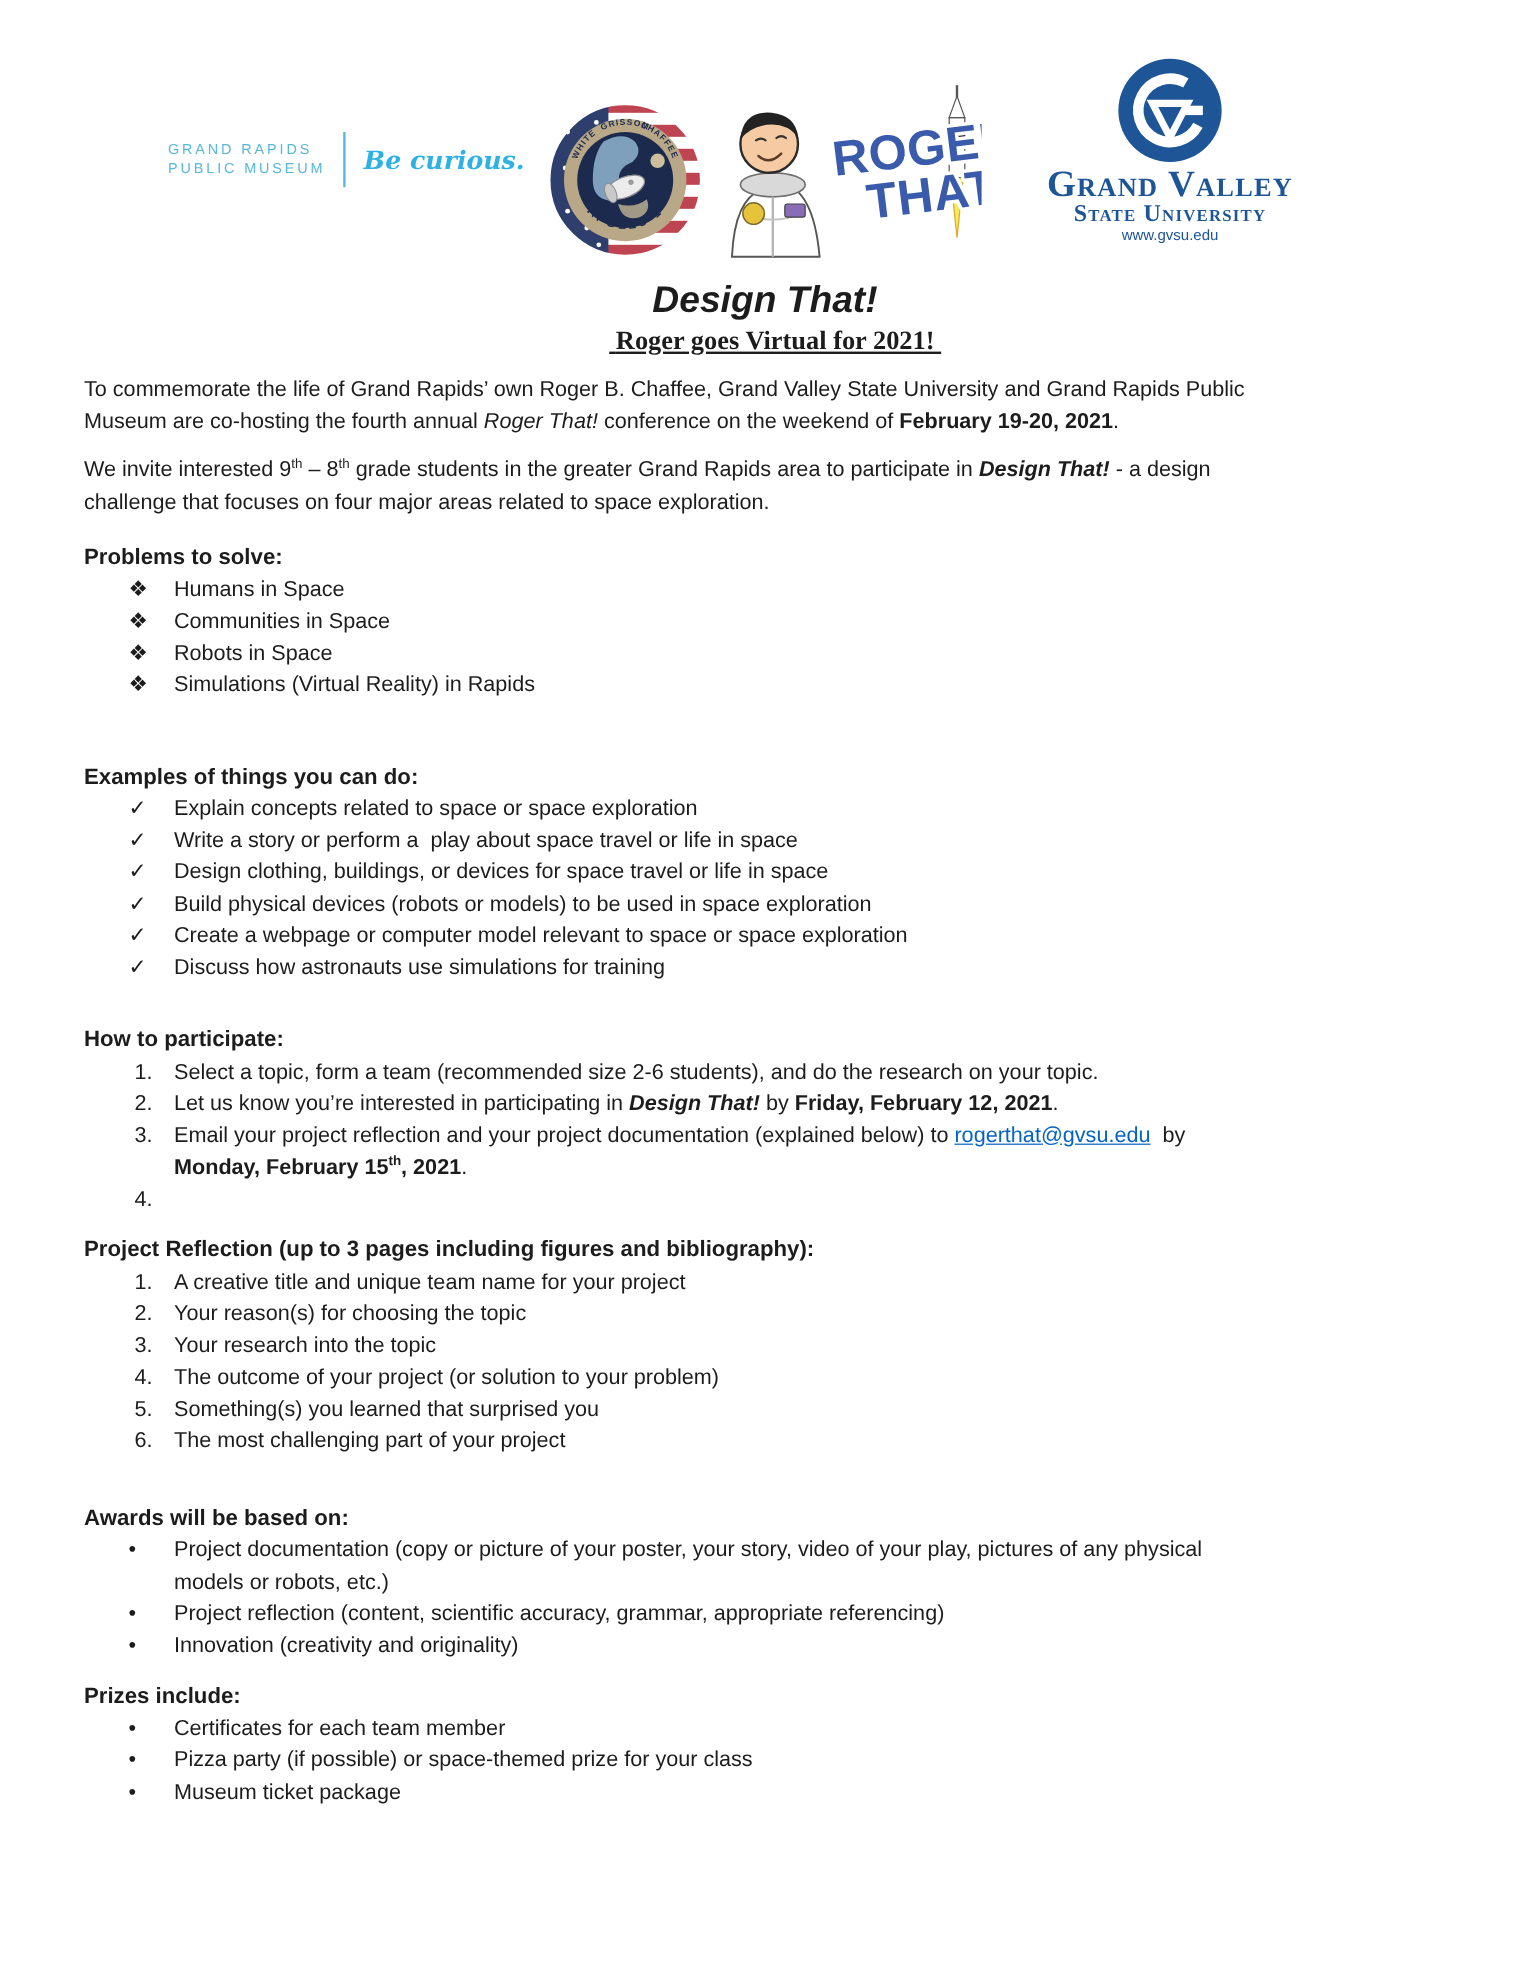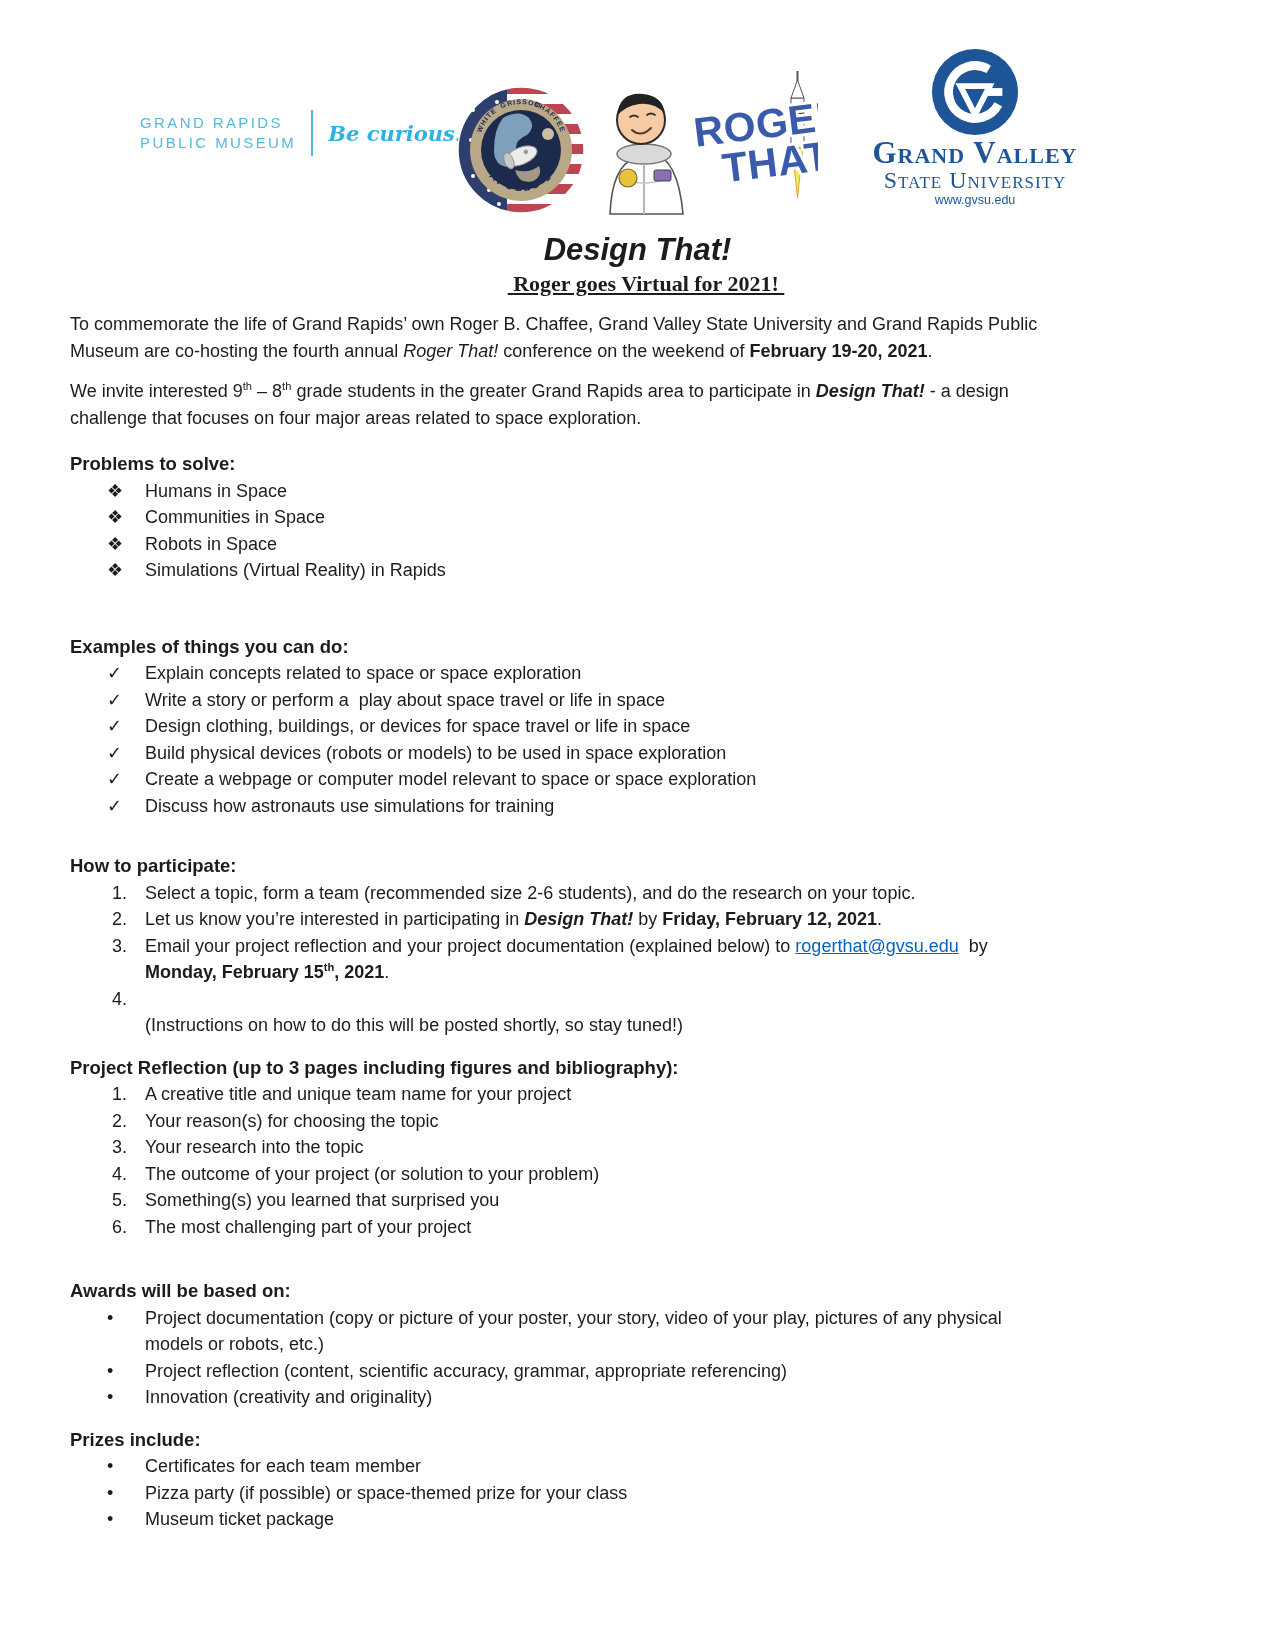--- a/index.html
+++ b/index.html
@@ -2,34 +2,34 @@
 <html><head>
 <meta charset="utf-8">
 <style>
   html,body{margin:0;padding:0;background:#ffffff;}
   .page{position:relative;width:1275px;height:1650px;background:#fff;overflow:hidden;
         font-family:"Liberation Sans",sans-serif;color:#1c1c1c;}
 
   
   .header{position:relative;height:228px;}
   .grpm{position:absolute;left:140px;top:110px;display:flex;align-items:center;gap:15px;}
-  .grpm-name{color:#57b8d9;font-size:15px;letter-spacing:2.4px;line-height:1.32;font-weight:400;}
+  .grpm-name{color:#57b8d9;font-size:12px;letter-spacing:2.4px;line-height:1.32;font-weight:400;}
   .grpm-divider{width:2px;height:46px;background:#57b8d9;}
   .grpm-tagline{color:#2eb2e4;font-size:21px;font-style:italic;font-weight:bold;
                 font-family:"DejaVu Serif",serif;}
 
   .patch{position:absolute;left:455px;top:84px;width:132px;height:132px;}
   .roger{position:absolute;left:580px;top:66px;width:238px;height:150px;}
 
   .gvsu{position:absolute;left:835px;top:47px;width:280px;text-align:center;color:#1d5596;}
   .gvsu-mark{display:block;margin:0 auto 2px;}
   .gvsu-line1{font-family:"Liberation Serif",serif;font-variant:small-caps;font-weight:bold;
               font-size:31px;line-height:0.92;letter-spacing:1px;}
-  .gvsu-line2{font-family:"Liberation Serif",serif;font-variant:small-caps;font-weight:normal;
-              font-size:24px;line-height:1.0;letter-spacing:1px;}
+  .gvsu-line2{font-family:"Liberation Serif",serif;font-variant:small-caps;font-weight:bold;
+              font-size:20px;line-height:1.0;letter-spacing:1px;}
   .gvsu-url{font-size:12.5px;font-weight:normal;margin-top:1px;}
 
   
   .title{text-align:center;font-size:31px;font-weight:bold;font-style:italic;margin:4px 0 2px;}
   .subtitle{text-align:center;font-family:"Liberation Serif",serif;font-size:22px;font-weight:bold;
             text-decoration:underline;white-space:pre-wrap;margin:3px 0 0;padding-left:17px;}
 
   
   .content{padding:0 70px;font-size:18px;line-height:26.5px;}
   .para{margin:14px 0;white-space:pre-wrap;}
@@ -235,21 +235,21 @@
           <div class="li">
             <span class="marker num">2.</span>
             <span class="txt"><span>Let us know you’re interested in participating in </span><span class="b i">Design That!</span><span> by </span><span class="b">Friday, February 12, 2021</span><span>.</span></span>
           </div>
           <div class="li">
             <span class="marker num">3.</span>
             <span class="txt"><span>Email your project reflection and your project documentation (explained below) to </span><span class="lnk">rogerthat@gvsu.edu</span><span>  by</span><br><span class="b">Monday, February 15</span><span class="b sup">th</span><span class="b">, 2021</span><span>.</span></span>
           </div>
           <div class="li">
             <span class="marker num">4.</span>
-            <span class="txt"><br><span>(Instructions on how to do this will be posted shortly, so stay tuned!)</span></span>
+            <span class="txt"><br></span>
           </div>
         </div>
     </div>
 
     <div class="section gap-sm">
       <div class="heading"><span class="b">Project Reflection</span><span> (up to 3 pages including figures and bibliography):</span></div>
       <div class="list">
           <div class="li">
             <span class="marker num">1.</span>
             <span class="txt"><span>A creative title and unique team name for your project</span></span>

